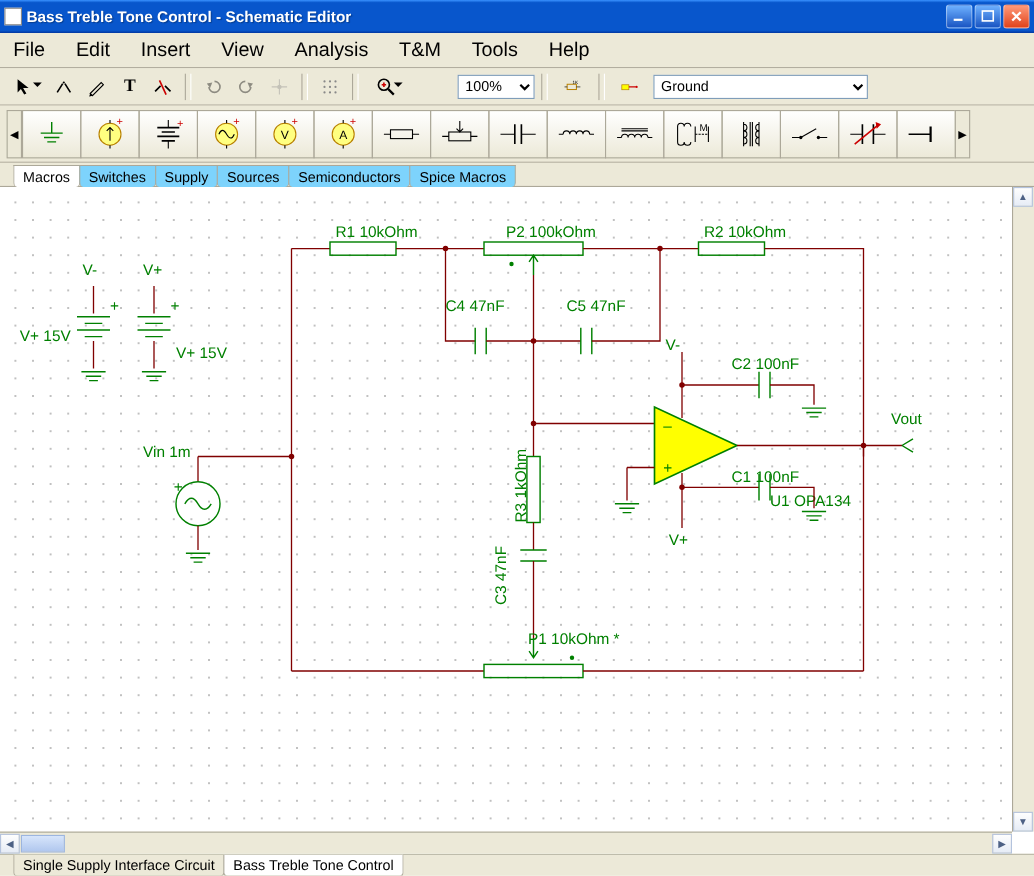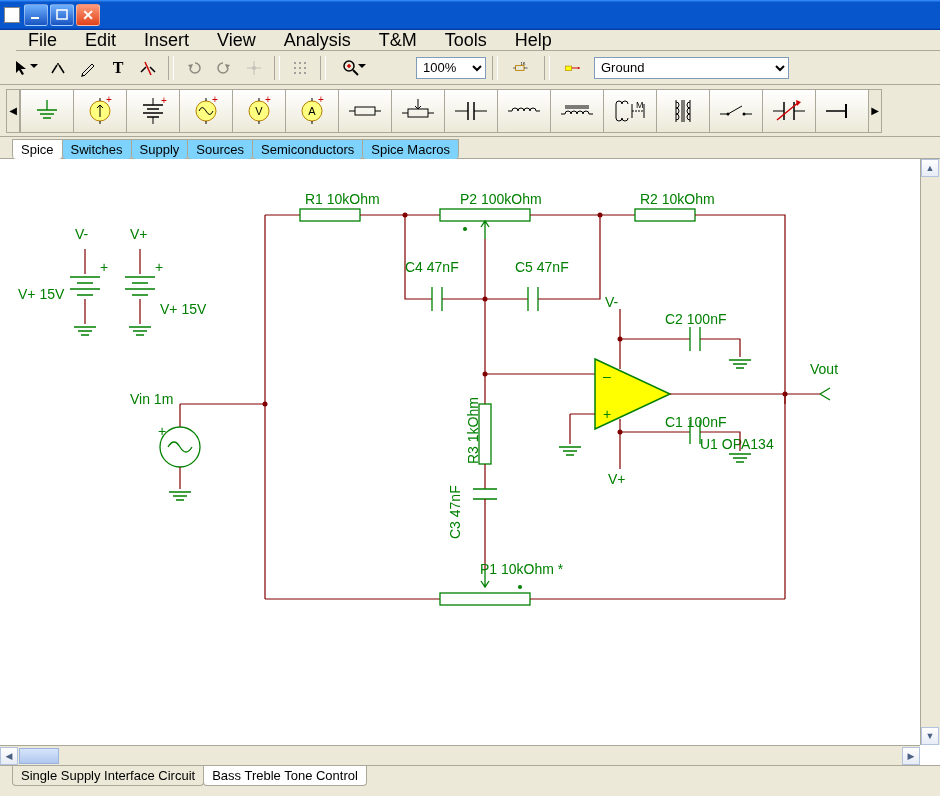--- a/index.html
+++ b/index.html
@@ -8,21 +8,21 @@
   
   .titlebar { height: 30px; background: linear-gradient(to bottom, #3a92ff 0%, #0856cc 8%, #0856cc 92%, #0236a0 100%); display: flex; align-items: center; padding: 0 4px; color: white; font-weight: bold; font-size: 14px; }
   .titlebar .icon { width: 16px; height: 16px; margin-right: 4px; background: #fff; border: 1px solid #888; }
   .titlebar .title-text { flex: 1; text-shadow: 1px 1px 1px rgba(0,0,0,0.3); }
   .winbtns { display: flex; gap: 2px; }
   .winbtn { width: 24px; height: 22px; border-radius: 3px; display: flex; align-items: center; justify-content: center; font-weight: bold; font-family: Arial; font-size: 14px; color: white; cursor: pointer; border: 1px solid rgba(255,255,255,0.4); }
   .winbtn.min, .winbtn.max { background: linear-gradient(to bottom, #6fb1ff, #1854c2); }
   .winbtn.close { background: linear-gradient(to bottom, #ff9a7a, #e0421a); }
 
   
-  .menubar { height: 21px; background: #ece9d8; display: flex; align-items: center; padding: 0 6px; gap: 16px; font-size: 18px; border-bottom: 1px solid #aca899; margin-left: 16px; }
+  .menubar { height: 32px; background: #ece9d8; display: flex; align-items: center; padding: 0 6px; gap: 16px; font-size: 18px; border-bottom: 1px solid #aca899; }
   .menuitem { padding: 2px 6px; cursor: pointer; }
   
   
   .toolbar { background: #ece9d8; border-bottom: 1px solid #aca899; display: flex; align-items: center; padding: 2px 4px; gap: 2px; }
   .toolbar.tb1 { height: 34px; }
   .toolbar.tb2 { height: 52px; padding: 4px 6px; gap: 0; }
   .tbtn { width: 28px; height: 26px; border: 1px solid transparent; display: flex; align-items: center; justify-content: center; cursor: pointer; font-size: 14px; }
   .tbtn svg { width: 18px; height: 18px; }
   .tsep { width: 6px; height: 24px; border-left: 1px solid #aca899; border-right: 1px solid #fff; margin: 0 4px; }
   .zoomselect, .netselect { height: 22px; border: 1px solid #7f9db9; background: #fff; font-size: 13px; padding: 0 2px; margin-left: 44px; }
@@ -63,20 +63,21 @@
   .bottomtab.active { background: #ffffff; }
   
   .arrowbox { position:relative; }
   .arrowbox::after { content:""; position:absolute; right:3px; top:50%; transform:translateY(-50%); border:4px solid transparent; border-top-color:#000; }
 </style>
 </head>
 <body>
 
 <div class="titlebar">
   <div class="icon"></div>
+  <div class="title-text">Bass Treble Tone Control - Schematic Editor</div>
   <div class="winbtns">
     <div class="winbtn min">
         <svg width="12" height="12">
           <rect x="1" y="8" width="8" height="2" fill="white"></rect>
         </svg>
       </div>
     <div class="winbtn max">
         <svg width="12" height="12">
           <rect x="1" y="1" width="10" height="9" fill="none" stroke="white" stroke-width="1.5"></rect>
         </svg>
@@ -300,21 +301,21 @@
   <div class="bigbtn">
       <svg viewBox="0 0 40 34">
         <path d="M4 17 L24 17" stroke="#000" stroke-width="1.5"></path>
         <path d="M24 10 L24 24" stroke="#000" stroke-width="2"></path>
       </svg>
     </div>
   <div class="scrollbtn">▶</div>
 </div>
 
 <div class="cattabs">
-  <div class="cattab active">Spice</div>
+  <div class="cattab active">Macros</div>
   <div class="cattab">Switches</div>
   <div class="cattab">Supply</div>
   <div class="cattab">Sources</div>
   <div class="cattab">Semiconductors</div>
   <div class="cattab">Spice Macros</div>
 </div>
 
 <div class="canvas-wrap" style="height: 606px;">
   <div class="canvas">
     <div class="dotgrid"></div>

